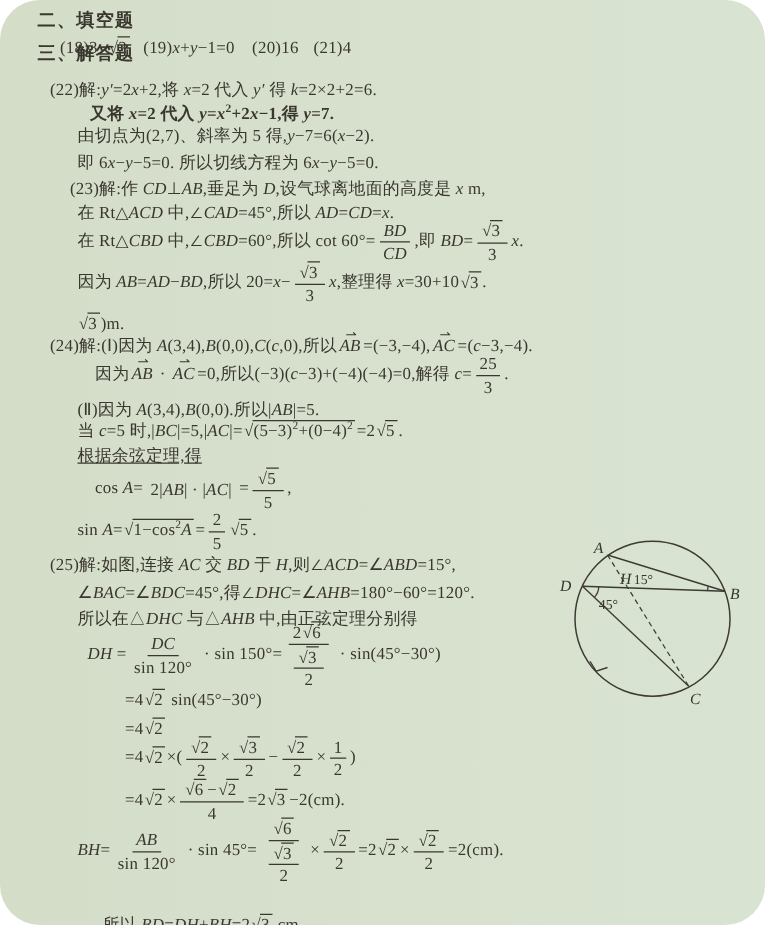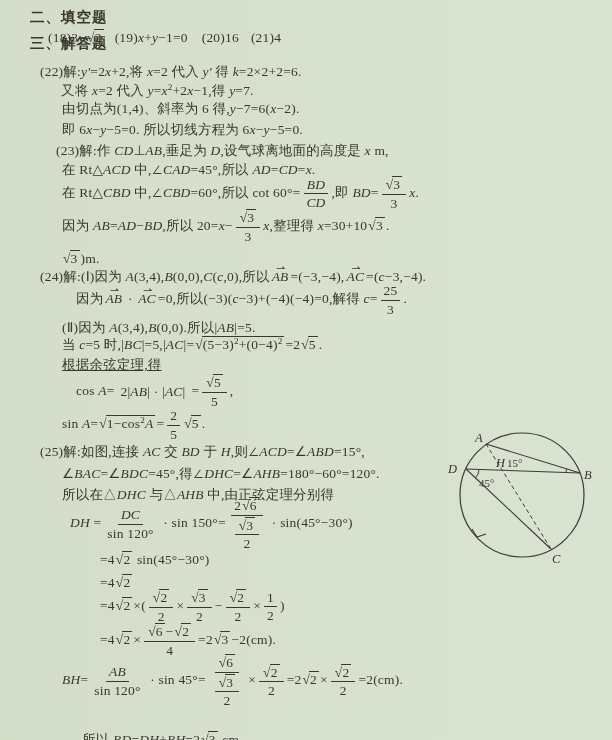--- a/index.html
+++ b/index.html
@@ -22,31 +22,31 @@
   .vec{position:relative;font-style:italic;display:inline-block;margin:0 2px;}
   .vec::before{content:"⇀";position:absolute;top:-0.62em;left:55%;transform:translateX(-50%);
                font-size:0.8em;font-style:normal;}
   svg text{font-family:"Liberation Serif",serif;fill:#36342d;}
   svg .pt{font-style:italic;font-size:12.5px;}
   svg .ang{font-size:11px;}
 </style>
 </head>
 <body>
 
-<div class="page" style="background-color: rgb(214, 223, 204);">
+<div class="page" style="background-color: rgb(214, 223, 204); border-radius: 32px;">
   <div id="doc">
       <div class="line h" style="left: 30px; top: 8px;"><span>二、填空题</span></div>
       <div class="line" style="left: 48px; top: 29px;"><span>(18)3−</span><span class="rad">
           <span class="rsign">√</span>
           <span class="rbar"><span>2</span></span>
         </span><span class="gap" style="width: 10px;"></span><span>(19)</span><span class="it">x</span><span>+</span><span class="it">y</span><span>−1=0</span><span class="gap" style="width: 14px;"></span><span>(20)16</span><span class="gap" style="width: 12px;"></span><span>(21)4</span></div>
       <div class="line h" style="left: 30px; top: 34px; text-align: center;"><span>三、解答题</span></div>
       <div class="line" style="left: 40px; top: 64px;"><span>(22)解:</span><span class="it">y′</span><span>=2</span><span class="it">x</span><span>+2,将 </span><span class="it">x</span><span>=2 代入 </span><span class="it">y′</span><span> 得 </span><span class="it">k</span><span>=2×2+2=6.</span></div>
-      <div class="line" style="left: 61px; top: 83px;"><span>又将 </span><span class="it">x</span><span>=2 代入 </span><span class="it">y</span><span>=</span><span class="it">x</span><span class="sup">2</span><span>+2</span><span class="it">x</span><span>−1,得 </span><span class="it">y</span><span>=7.</span></div>
-      <div class="line" style="left: 62px; top: 101px;"><span>由切点为(1,4)、斜率为 6 得,</span><span class="it">y</span><span>−7=6(</span><span class="it">x</span><span>−2).</span></div>
+      <div class="line" style="left: 72px; top: 83px; font-weight: bold;"><span>又将 </span><span class="it">x</span><span>=2 代入 </span><span class="it">y</span><span>=</span><span class="it">x</span><span class="sup">2</span><span>+2</span><span class="it">x</span><span>−1,得 </span><span class="it">y</span><span>=7.</span></div>
+      <div class="line" style="left: 62px; top: 101px;"><span>由切点为(2,7)、斜率为 5 得,</span><span class="it">y</span><span>−7=6(</span><span class="it">x</span><span>−2).</span></div>
       <div class="line" style="left: 62px; top: 122px;"><span>即 6</span><span class="it">x</span><span>−</span><span class="it">y</span><span>−5=0. 所以切线方程为 6</span><span class="it">x</span><span>−</span><span class="it">y</span><span>−5=0.</span></div>
       <div class="line" style="left: 40px; top: 143px; margin-left: 16px;"><span>(23)解:作 </span><span class="it">CD</span><span>⊥</span><span class="it">AB</span><span>,垂足为 </span><span class="it">D</span><span>,设气球离地面的高度是 </span><span class="it">x</span><span> m,</span></div>
       <div class="line" style="left: 62px; top: 162px;"><span>在 Rt△</span><span class="it">ACD</span><span> 中,∠</span><span class="it">CAD</span><span>=45°,所以 </span><span class="it">AD</span><span>=</span><span class="it">CD</span><span>=</span><span class="it">x</span><span>.</span></div>
       <div class="line" style="left: 62px; top: 176px;"><span>在 Rt△</span><span class="it">CBD</span><span> 中,∠</span><span class="it">CBD</span><span>=60°,所以 cot 60°=</span><span class="frac">
           <span class="num"><span class="it">BD</span></span>
           <span class="den"><span class="it">CD</span></span>
         </span><span>,即 </span><span class="it">BD</span><span>=</span><span class="frac">
           <span class="num"><span class="rad">
               <span class="rsign">√</span>
               <span class="rbar"><span>3</span></span>

